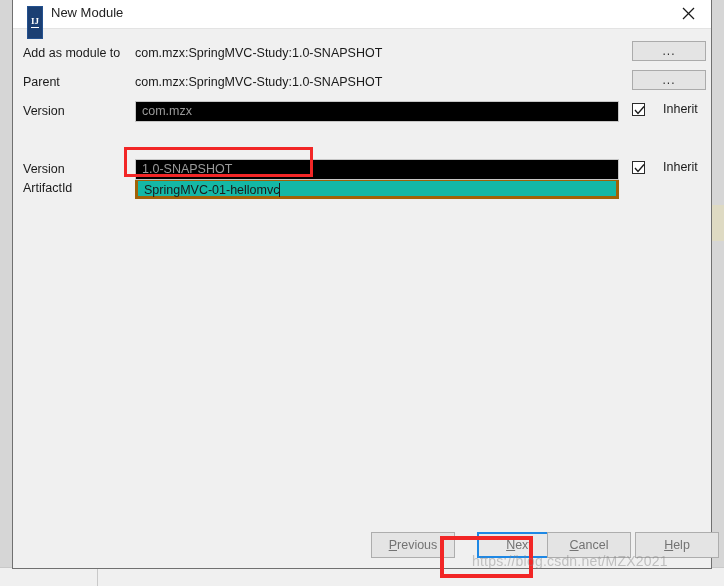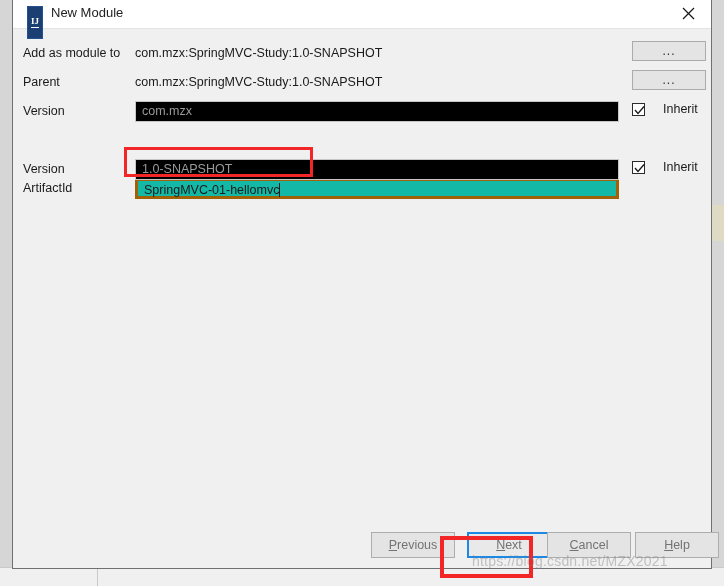--- a/index.html
+++ b/index.html
@@ -348,21 +348,21 @@
         <span class="inherit-label">Inherit</span>
       </div>
     </div>
 
     <div id="artifact-annotation"></div>
 
     <div id="footer-buttons">
       <div class="footer-button" style="left:358px;">
         <span><span class="mnemonic">P</span><span>revious</span></span>
       </div>
-      <div class="footer-button focused" style="left:454px;">
+      <div class="footer-button focused" style="left:464px;">
         <span><span class="mnemonic">N</span><span>ext</span></span>
       </div>
       <div class="footer-button" style="left:622px;">
         <span><span class="mnemonic">H</span><span>elp</span></span>
       </div>
       <div class="footer-button" style="left:534px;">
         <span><span class="mnemonic">C</span><span>ancel</span></span>
       </div>
     </div>
 

